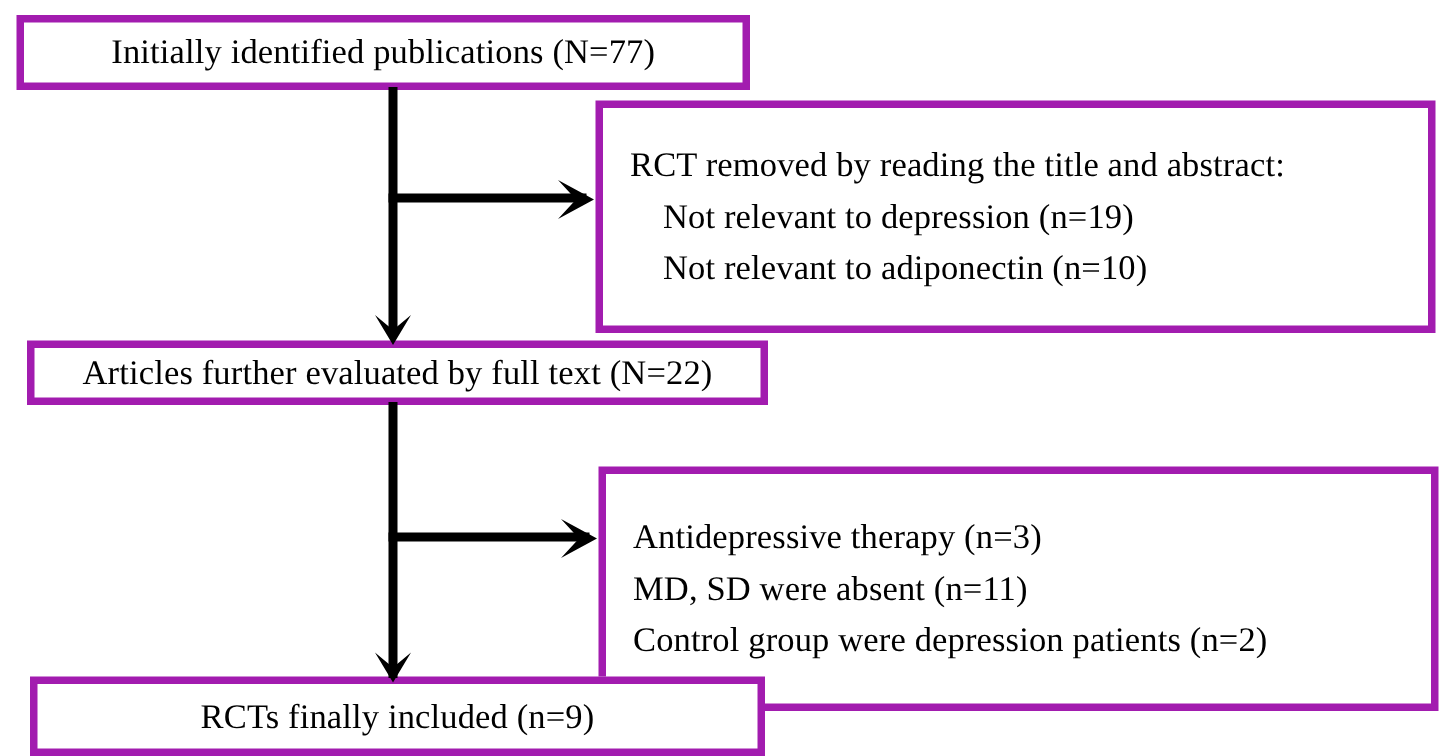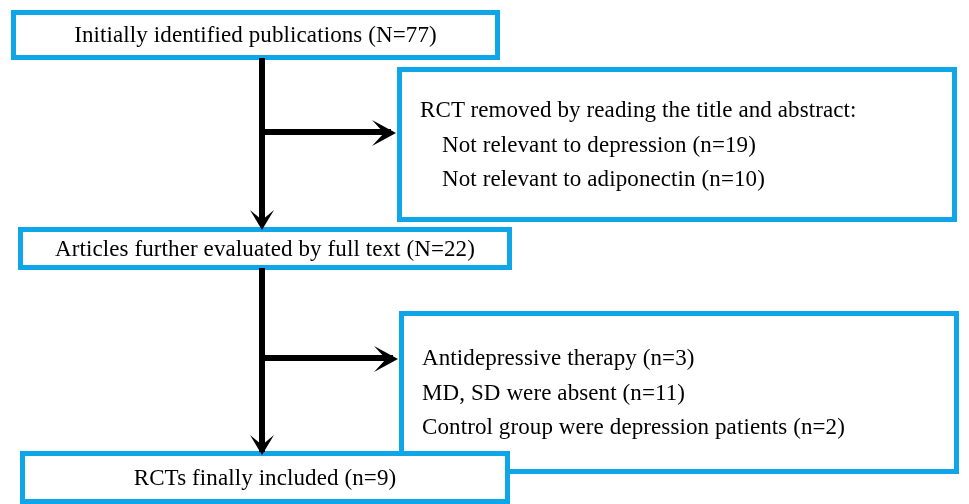--- a/index.html
+++ b/index.html
@@ -14,21 +14,21 @@
     background: #ffffff;
     overflow: hidden;
     font-family: "Liberation Serif", "DejaVu Serif", serif;
     color: #000000;
   }
 
   
   .box {
     position: absolute;
     box-sizing: border-box;
-    border: 5px solid #0ea5e9;
+    border: 5px solid #a21caf;
     background: #ffffff;
     padding-left: 28px;
   }
   .box .inner {
     position: absolute;
     inset: 0;
     display: flex;
     flex-direction: column;
     justify-content: center;
   }

